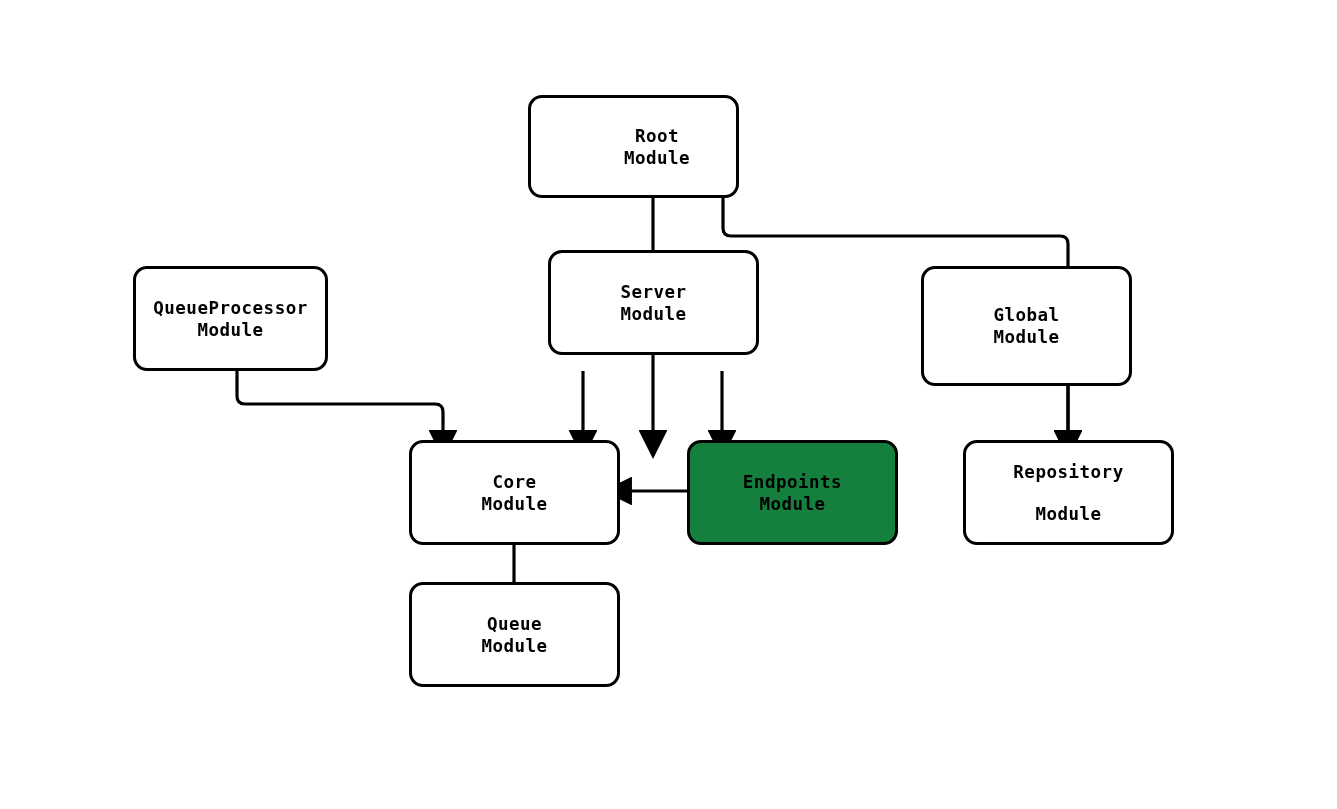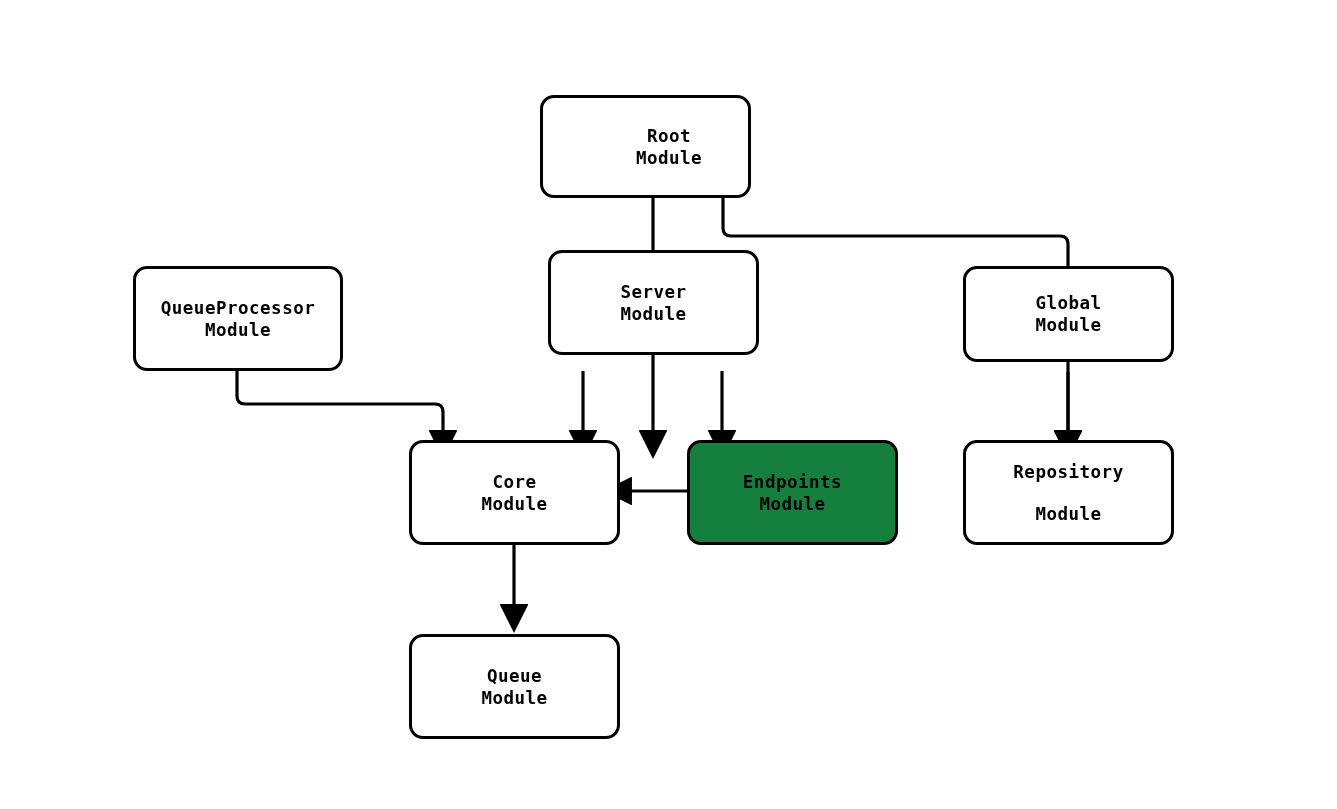--- a/index.html
+++ b/index.html
@@ -63,47 +63,47 @@
         <path d="M 237 371 L 237 396 Q 237 404 245 404 L 435 404 Q 443 404 443 412 L 443 432" marker-end="url(#arrow-down)" stroke="#000000"></path>
         <path d="M 583 371 L 583 432" marker-end="url(#arrow-down)" stroke="#000000"></path>
         <path d="M 722 371 L 722 432" marker-end="url(#arrow-down)" stroke="#000000"></path>
         <path d="M 687 491 L 630 491" marker-end="url(#arrow-down)" stroke="#000000"></path>
         <path d="M 1068 372 L 1068 432" marker-end="url(#arrow-down)" stroke="#000000"></path>
         <path d="M 514 545 L 514 606" marker-end="url(#arrow-down)" stroke="#000000"></path>
       </g>
   </svg>
 
   <div id="node-layer">
-      <div class="node" style="left: 540px; top: 95px; width: 211px; height: 103px; background: rgb(255, 255, 255); border-color: rgb(0, 0, 0); padding-left: 47px;">
+      <div class="node" style="left: 528px; top: 95px; width: 211px; height: 103px; background: rgb(255, 255, 255); border-color: rgb(0, 0, 0); padding-left: 47px;">
         <div class="node-label">Root</div>
         <div class="node-label">Module</div>
       </div>
-      <div class="node" style="left: 133px; top: 266px; width: 210px; height: 105px; background: rgb(255, 255, 255); border-color: rgb(0, 0, 0);">
+      <div class="node" style="left: 133px; top: 266px; width: 195px; height: 105px; background: rgb(255, 255, 255); border-color: rgb(0, 0, 0);">
         <div class="node-label">QueueProcessor</div>
         <div class="node-label">Module</div>
       </div>
       <div class="node" style="left: 548px; top: 250px; width: 211px; height: 105px; background: rgb(255, 255, 255); border-color: rgb(0, 0, 0);">
         <div class="node-label">Server</div>
         <div class="node-label">Module</div>
       </div>
-      <div class="node" style="left: 963px; top: 266px; width: 211px; height: 96px; background: rgb(255, 255, 255); border-color: rgb(0, 0, 0);">
+      <div class="node" style="left: 921px; top: 266px; width: 211px; height: 120px; background: rgb(255, 255, 255); border-color: rgb(0, 0, 0);">
         <div class="node-label">Global</div>
         <div class="node-label">Module</div>
       </div>
       <div class="node" style="left: 409px; top: 440px; width: 211px; height: 105px; background: rgb(255, 255, 255); border-color: rgb(0, 0, 0);">
         <div class="node-label">Core</div>
         <div class="node-label">Module</div>
       </div>
       <div class="node" style="left: 687px; top: 440px; width: 211px; height: 105px; background: #15803d; border-color: rgb(0, 0, 0);">
         <div class="node-label">Endpoints</div>
         <div class="node-label">Module</div>
       </div>
       <div class="node" style="left: 963px; top: 440px; width: 211px; height: 105px; background: rgb(255, 255, 255); border-color: rgb(0, 0, 0); gap: 20px;">
         <div class="node-label">Repository</div>
         <div class="node-label">Module</div>
       </div>
-      <div class="node" style="left: 409px; top: 634px; width: 211px; height: 105px; background: rgb(255, 255, 255); border-color: rgb(0, 0, 0);">
+      <div class="node" style="left: 409px; top: 582px; width: 211px; height: 105px; background: rgb(255, 255, 255); border-color: rgb(0, 0, 0);">
         <div class="node-label">Queue</div>
         <div class="node-label">Module</div>
       </div>
     </div>
 
 </div>
 
 </body></html>

